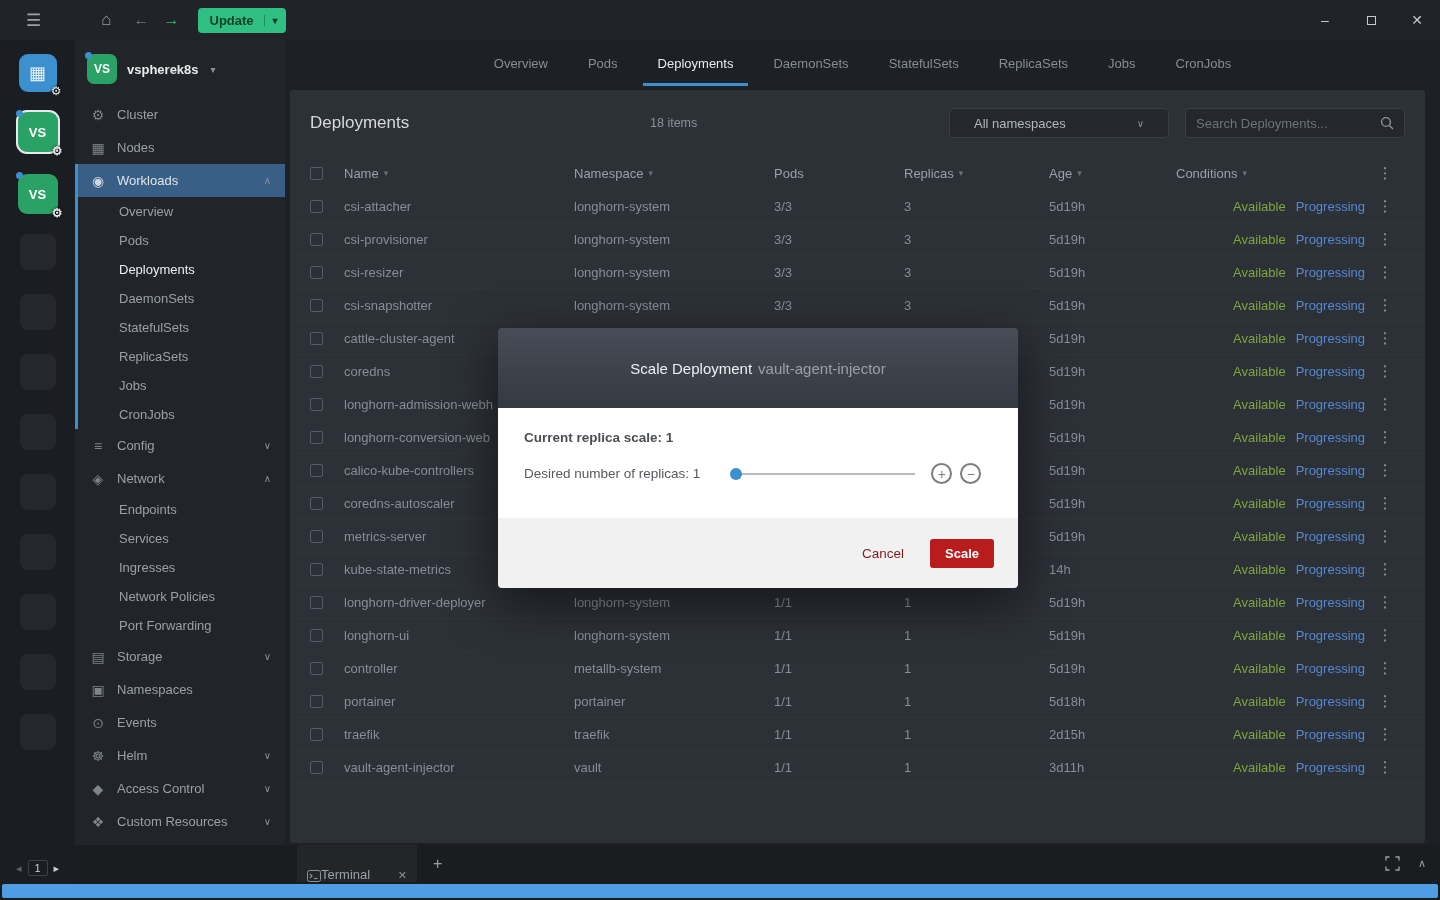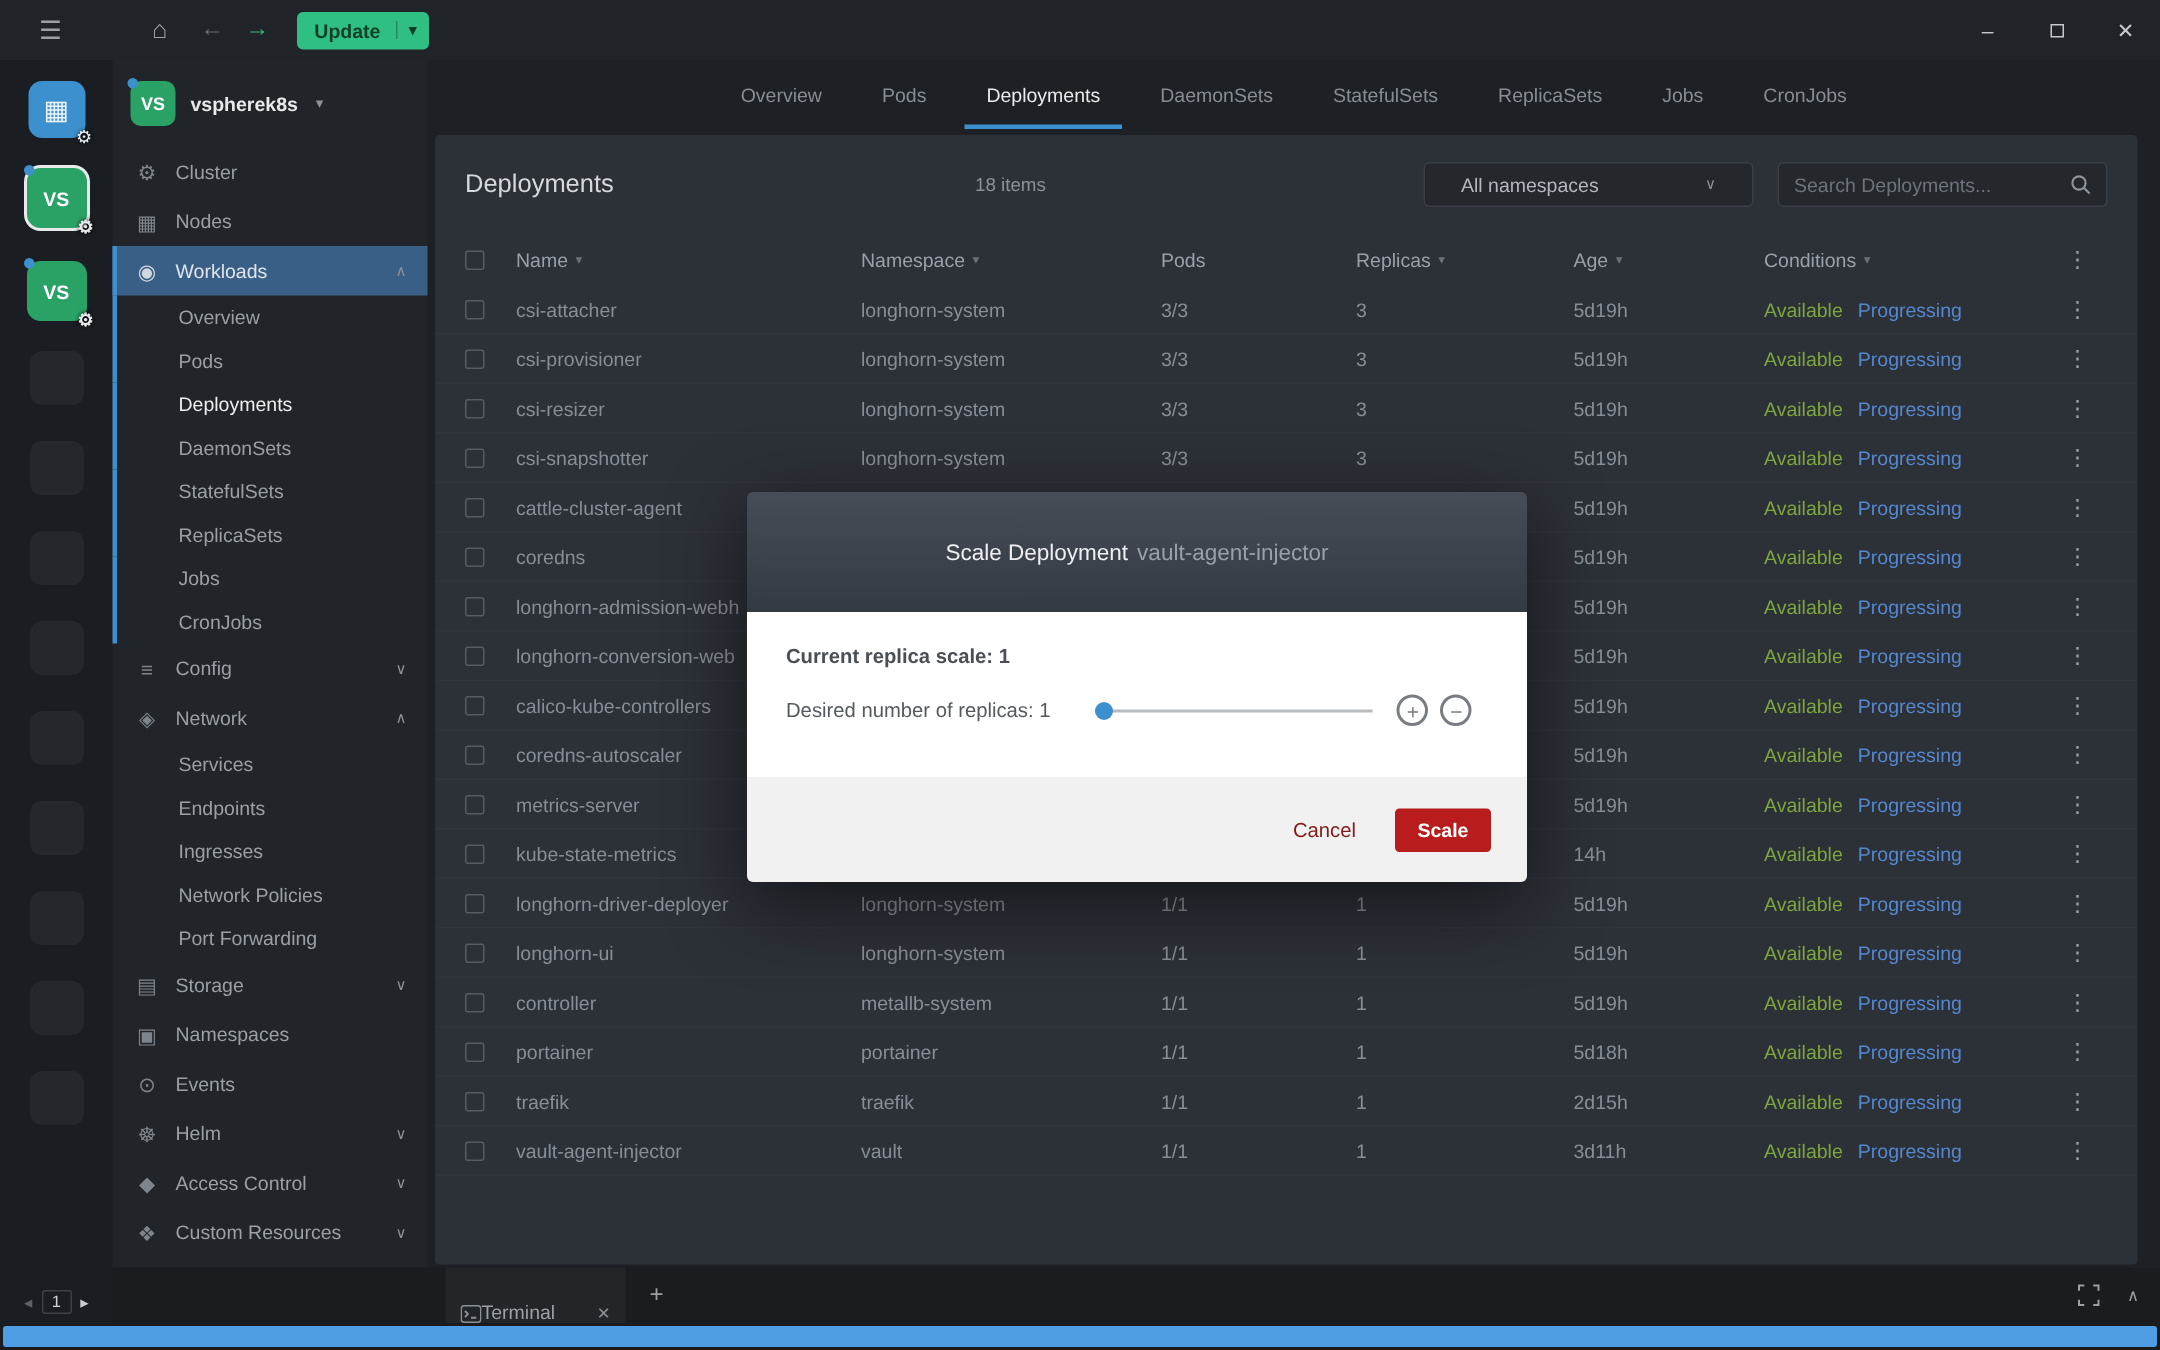--- a/index.html
+++ b/index.html
@@ -69,21 +69,21 @@
   .search-input { flex:1; background:transparent; border:none; outline:none; color:#c6cacd; font-size:13px; font-family:"Liberation Sans",sans-serif; }
   .search-input::placeholder { color:#6d747b; }
 
   .thead, .trow { display:grid; grid-template-columns:34px 230px 200px 130px 145px 127px 1fr 40px; align-items:center; padding:0 20px; }
   .thead { height:34px; color:#99a0a7; font-size:13px; }
   .hcell { display:flex; align-items:center; gap:5px; cursor:pointer; }
   .sort { font-size:9px; color:#6b7178; }
   .trow { height:33px; color:#878e95; font-size:13px; border-bottom:1px solid rgba(255,255,255,.025); cursor:pointer; }
   .cb { width:13px; height:13px; border:1px solid #565c63; border-radius:2px; display:inline-block; cursor:pointer; }
   .cell { overflow:hidden; white-space:nowrap; }
-  .conds { display:flex; gap:10px; }
+  .conds { display:flex; gap:10px;justify-content:flex-end; }
   .cond.available { color:#7da63f; }
   .cond.progressing { color:#5588d0; }
   .kebab { color:#9aa0a6; font-size:15px; text-align:center; cursor:pointer; }
 
   
   .dock { position:absolute; left:75px; top:845px; width:1365px; height:37px; background:#1a1d20; display:flex; align-items:center; z-index:5; }
   .dock-tab { margin-left:222px; width:120px; height:100%; background:#232629; display:flex; align-items:flex-end; gap:0; padding:0 10px; color:#9aa0a6; font-size:13px; cursor:pointer; }
   .dock-x { margin-left:auto; font-size:11px; color:#8b9198; cursor:pointer; }
   .dock-add { margin-left:16px; color:#9aa0a6; font-size:16px; cursor:pointer; }
   .dock-right { margin-left:auto; display:flex; align-items:center; gap:18px; margin-right:14px; }
@@ -215,24 +215,24 @@
         <span class="snav-ic">≡</span>
         <span class="snav-lb">Config</span>
         <span class="snav-ch">∨</span>
       </div>
       <div class="snav">
         <span class="snav-ic">◈</span>
         <span class="snav-lb">Network</span>
         <span class="snav-ch">∧</span>
       </div>
       <div class="snav sub">
+        <span class="snav-lb">Endpoints</span>
+      </div>
+      <div class="snav sub">
         <span class="snav-lb">Services</span>
-      </div>
-      <div class="snav sub">
-        <span class="snav-lb">Endpoints</span>
       </div>
       <div class="snav sub">
         <span class="snav-lb">Ingresses</span>
       </div>
       <div class="snav sub">
         <span class="snav-lb">Network Policies</span>
       </div>
       <div class="snav sub">
         <span class="snav-lb">Port Forwarding</span>
       </div>

